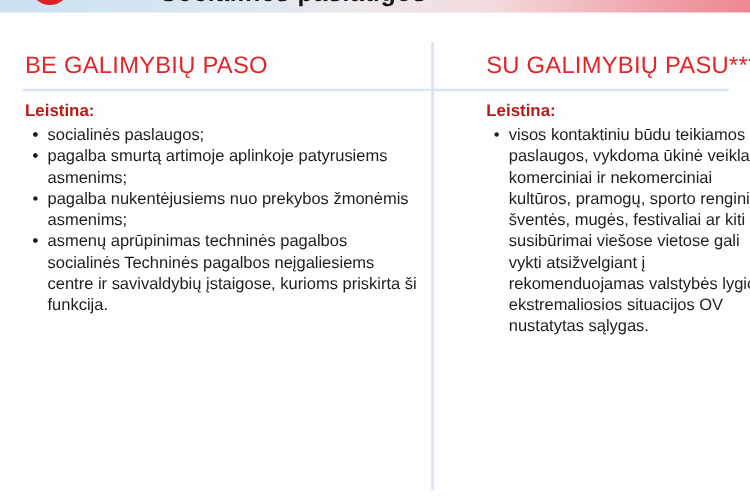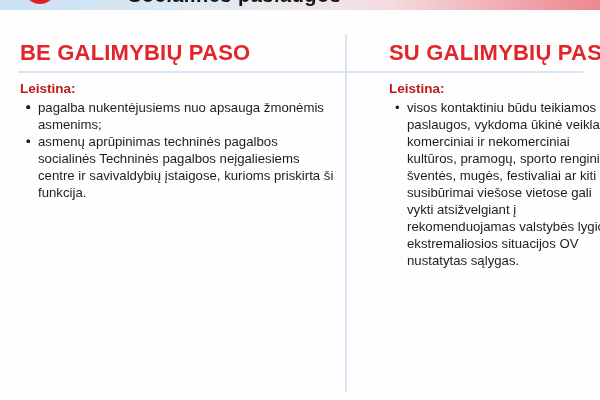--- a/index.html
+++ b/index.html
@@ -23,21 +23,21 @@
     white-space:nowrap;
   }
   
   .hrule { position:absolute; left:18px; top:71px; width:565px; height:2px; background:#d9e4f4; }
   .vdivider { position:absolute; left:345px; top:34px; width:2px; height:358px; background:#d9e4f4; }
   
   .col { position:absolute; top:44px; }
   .col-left  { left:20px;  width:314px; }
   .col-right { left:355px; width:222px;margin-left:34px; }
   .col h2 {
-    margin:0; font-size:22px; line-height:18px; font-weight:bold;
+    margin:0; font-size:19px; line-height:18px; font-weight:normal;
     color:#e2242b; letter-spacing:0.2px; white-space:nowrap;
   }
   .allowed-label {
     margin:19px 0 3px 0; font-size:13.5px; font-weight:bold; color:#b91c1c;
   }
   ul.allowed-list {
     margin:0; padding:0 0 0 18px; list-style:none;
     font-size:13.2px; line-height:17px; color:#1d1d1f;
   }
   ul.allowed-list li { position:relative; margin:0; }
@@ -53,24 +53,24 @@
 </div>
 
 <div class="hrule"></div>
 <div class="vdivider"></div>
 
 <section class="col col-left">
   <h2>BE GALIMYBIŲ PASO</h2>
   <div class="allowed-label">Leistina:</div>
   <ul class="allowed-list">
       <li><span class="bullet">•</span></li>
+      <li><span class="bullet">•</span><span>socialinės paslaugos;</span></li>
       <li><span class="bullet">•</span></li>
-      <li><span class="bullet">•</span></li>
-      <li><span class="bullet">•</span></li>
-      <li><span class="bullet">•</span><span>pagalba nukentėjusiems nuo apsauga žmonėmis asmenims;</span></li>
+      <li><span class="bullet">•</span><span>pagalba smurtą artimoje aplinkoje patyrusiems asmenims;</span></li>
+      <li><span class="bullet">•</span><span>pagalba nukentėjusiems nuo prekybos žmonėmis asmenims;</span></li>
       <li><span class="bullet">•</span></li>
       <li><span class="bullet">•</span><span>asmenų aprūpinimas techninės pagalbos socialinės Techninės pagalbos neįgaliesiems centre ir savivaldybių įstaigose, kurioms priskirta ši funkcija.</span></li>
     </ul>
 </section>
 
 <section class="col col-right">
   <h2>SU GALIMYBIŲ PASU***</h2>
   <div class="allowed-label">Leistina:</div>
   <ul class="allowed-list">
       <li><span class="bullet">•</span><span>visos kontaktiniu būdu teikiamos paslaugos, vykdoma ūkinė veikla, komerciniai ir nekomerciniai kultūros, pramogų, sporto renginiai, šventės, mugės, festivaliai ar kiti susibūrimai viešose vietose gali vykti atsižvelgiant į rekomenduojamas valstybės lygio ekstremaliosios situacijos OV nustatytas sąlygas.</span></li>

